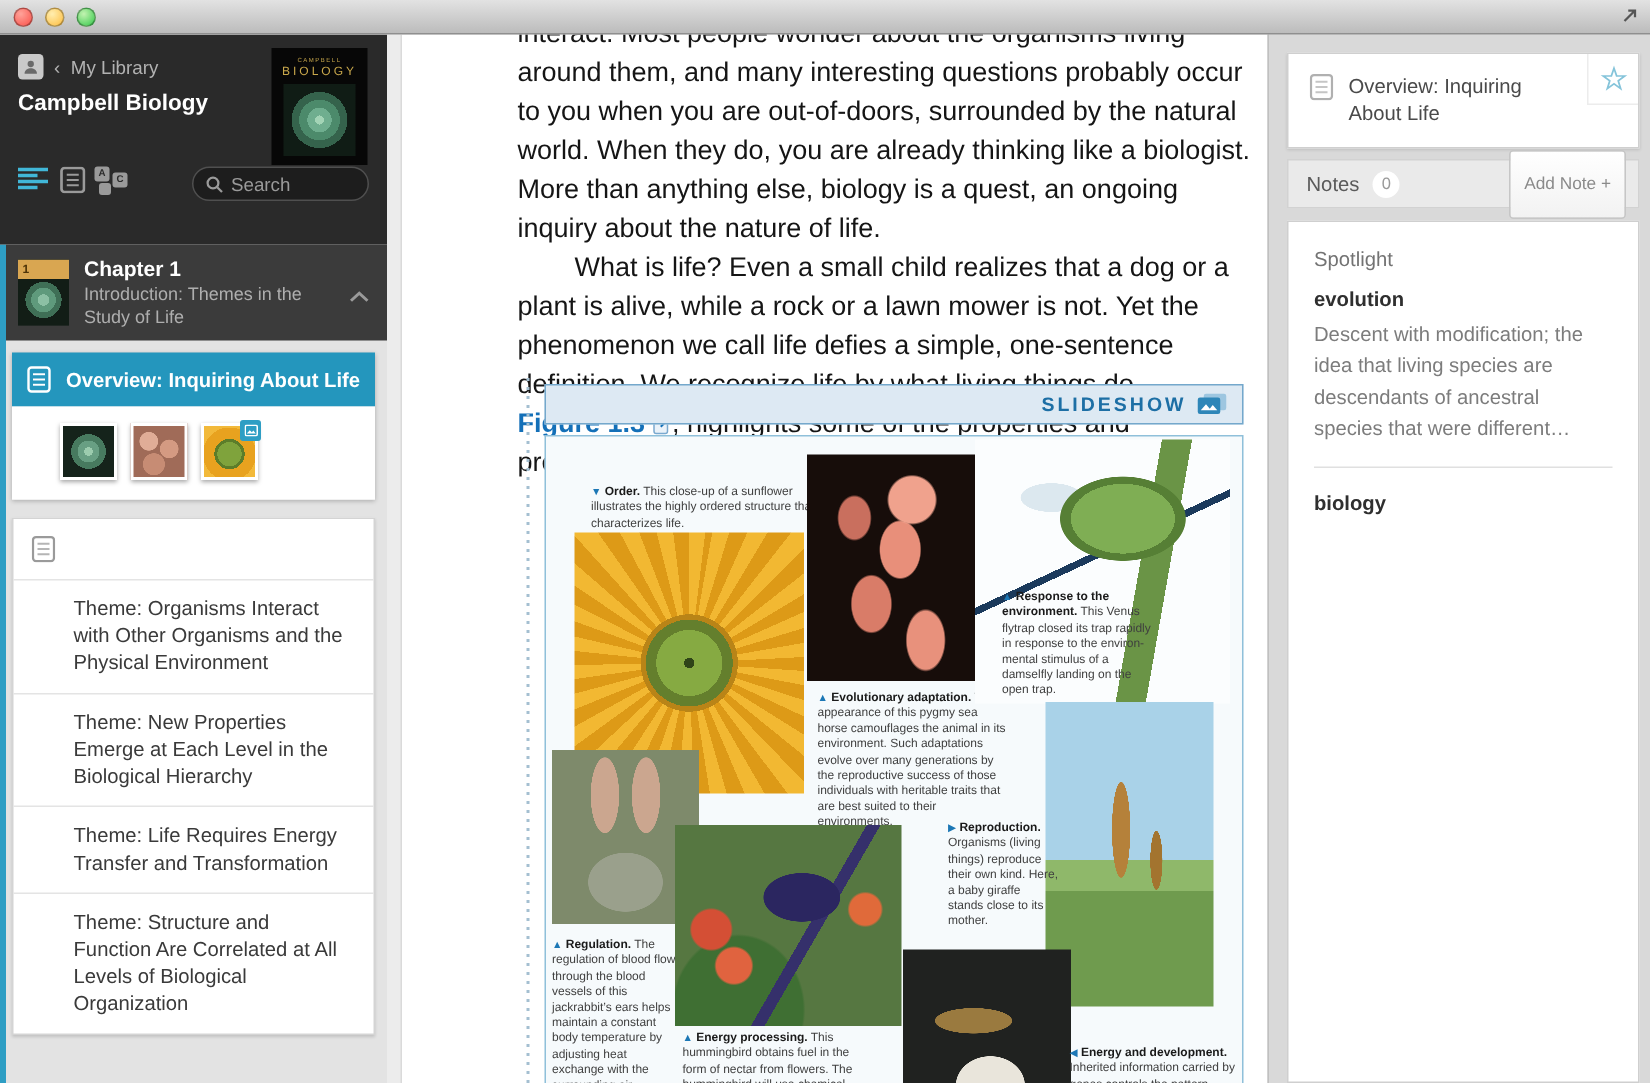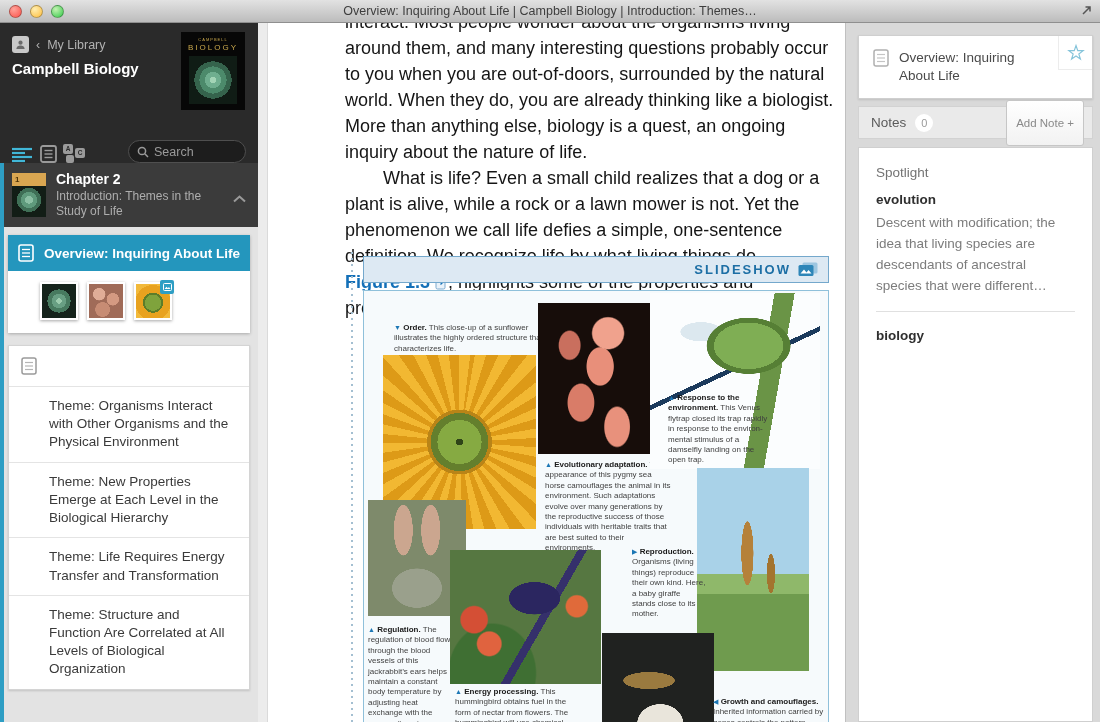--- a/index.html
+++ b/index.html
@@ -24,21 +24,21 @@
   .sb-dark { position:relative; background:#2a2a2a; height:140px; }
   .sb-back { position:absolute; left:12px; top:13px; display:flex; align-items:center; gap:7px; cursor:pointer; }
   .person-badge { width:17px; height:17px; background:#c9c9c9; border-radius:3px; display:flex; align-items:center; justify-content:center; }
   .sb-back-label { font-size:12.5px; color:#b2b2b2; }
   .sb-book-title { position:absolute; left:12px; top:37px; font-size:15px; font-weight:bold; color:#fff; }
   .cover { position:absolute; right:13px; top:9px; width:64px; height:78px; background:#070707; text-align:center; padding-top:5px; }
   .cover-pub { font-size:4px; color:#c9a84c; letter-spacing:1px; }
   .cover-title { font-size:8px; color:#c9a84c; letter-spacing:2px; margin-top:1px; }
   .succulent { margin:4px auto 0; width:48px; height:48px;
     background:radial-gradient(circle at 50% 50%, #a3d4b6 0 9%, #6fae8f 9% 24%, #4c8a6b 24% 40%, #35634c 40% 55%, #101c15 55% 100%); }
-  .sb-icons { position:absolute; left:0; bottom:0; width:100%; height:40px; display:flex; align-items:flex-end; padding:0 12px; gap:6px; }
+  .sb-icons { position:absolute; left:0; bottom:12px; width:100%; height:40px; display:flex; align-items:flex-start; padding:0 12px; gap:6px; }
   .icon-btn { cursor:pointer; display:flex; align-items:center; }
   .flashcard-ico { position:relative; width:22px; height:19px; }
   .fc-sq { position:absolute; width:10px; height:10px; background:#9a9a9a; border-radius:2px;
     font-size:6.5px; font-weight:bold; color:#2a2a2a; text-align:center; line-height:10px; }
   .search-pill { margin-left:auto; width:118px; height:23px; background:#1d1d1d; border:1px solid #4f4f4f;
     border-radius:12px; display:flex; align-items:center; padding:0 8px; gap:5px; }
   .search-pill input { background:transparent; border:none; outline:none; color:#b5b5b5; font-size:12.5px; width:80px; font-family:"Liberation Sans",sans-serif; }
   .search-pill input::placeholder { color:#9a9a9a; }
 
   .sb-accent { border-left:4px solid #2e9ec4; }
@@ -173,21 +173,20 @@
 </style>
 </head>
 <body>
 
 <div class="titlebar">
   <div class="traffic">
     <span class="light red"></span>
     <span class="light yellow"></span>
     <span class="light green"></span>
   </div>
-  <span class="tb-title">Overview: Inquiring About Life | Campbell Biology | Introduction: Themes…</span>
   <span class="tb-expand">
     <svg width="14" height="14" viewBox="0 0 14 14">
         <path d="M4 10 L11 3 M6.5 3 H11 V7.5" stroke="#555" stroke-width="1.5" fill="none"></path>
       </svg>
   </span>
 </div>
 
 <div class="app">
 
   <div class="sidebar">
@@ -244,21 +243,21 @@
       </div>
     </div>
 
     <div class="sb-accent">
       <div class="sb-chapter">
         <div class="ch-thumb">
           <div class="ch-thumb-band">1</div>
           <div class="ch-thumb-img"></div>
         </div>
         <div class="ch-texts">
-          <div class="ch-title">Chapter 2</div>
+          <div class="ch-title">Chapter 1</div>
           <div class="ch-sub">Introduction: Themes in the Study of Life</div>
         </div>
         <span class="ch-chevron">
           <svg width="13" height="8" viewBox="0 0 13 8">
               <polyline points="1,6.5 6.5,1.5 12,6.5" fill="none" stroke="#9a9a9a" stroke-width="2"></polyline>
             </svg>
         </span>
       </div>
 
       <div class="sb-list">
@@ -351,21 +350,21 @@
       <div class="fig-img img-jackrabbit"></div>
       <div class="fig-caption cap-regulation">
         <span class="cap-marker">▲</span> <b>Regulation.</b> <span>The regulation of blood flow through the blood vessels of this jackrabbit’s ears helps maintain a constant body temperature by adjusting heat exchange with the surrounding air.</span>
       </div>
       <div class="fig-img img-hummingbird"></div>
       <div class="fig-caption cap-energy">
         <span class="cap-marker">▲</span> <b>Energy processing.</b> <span>This hummingbird obtains fuel in the form of nectar from flowers. The hummingbird will use chemical energy stored in its food to power</span>
       </div>
       <div class="fig-img img-crocegg"></div>
       <div class="fig-caption cap-growth">
-        <span class="cap-marker">◀</span> <b>Growth and camouflages.</b> <span>Inherited information carried by genes controls the pattern</span>
+        <span class="cap-marker">◀</span> <b>Energy and development.</b> <span>Inherited information carried by genes controls the pattern</span>
       </div>
     </div>
   </div>
 
   <div class="rightpanel">
     <div class="rp-card1">
       <div class="rp-card1-inner">
         <svg width="16" height="18" viewBox="0 0 16 18" style="flex:0 0 auto;">
             <rect x="1" y="1" width="14" height="16" rx="2" fill="#fff" stroke="#b0b0b0" stroke-width="1.5"></rect>
             <g stroke="#c5c5c5" stroke-width="1.2">

